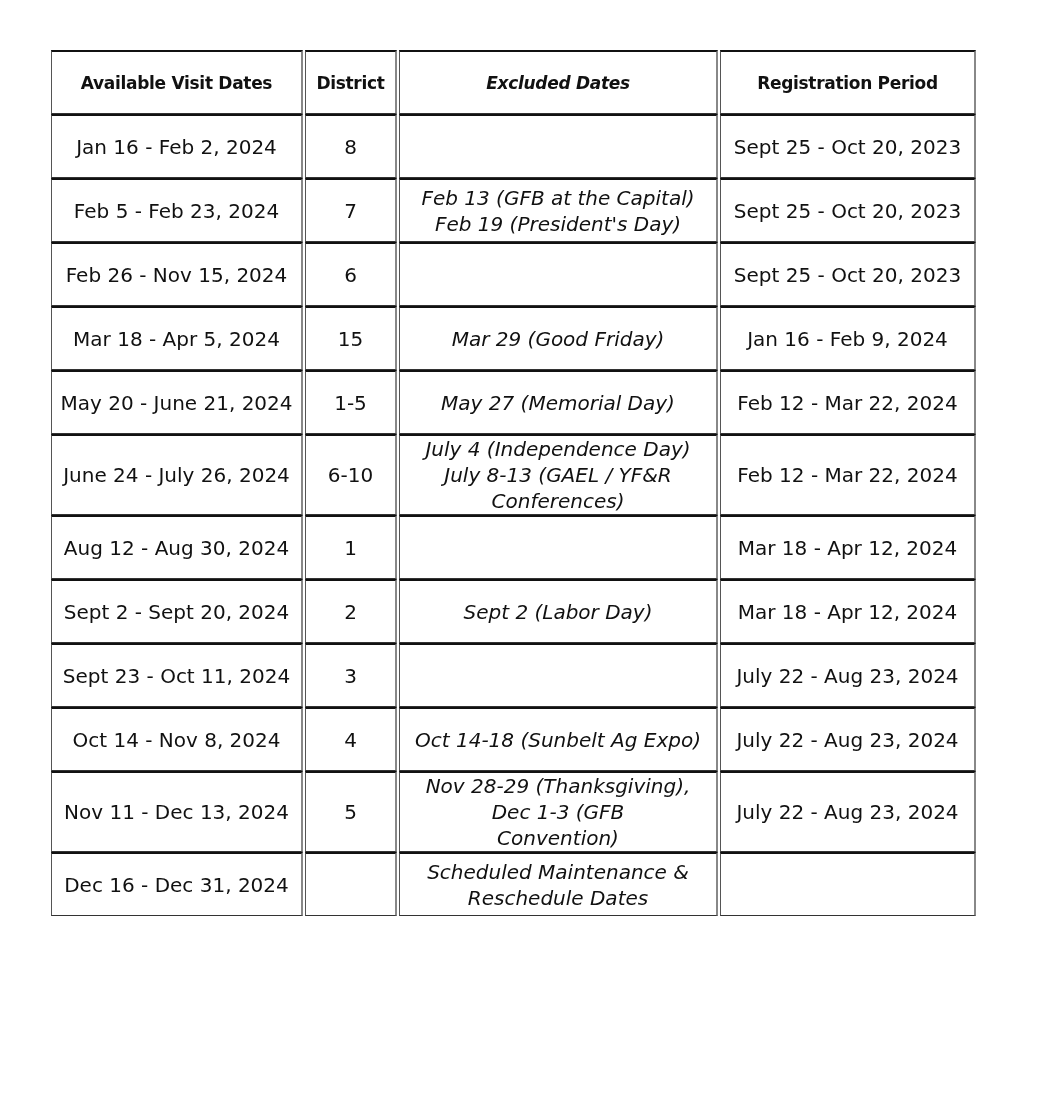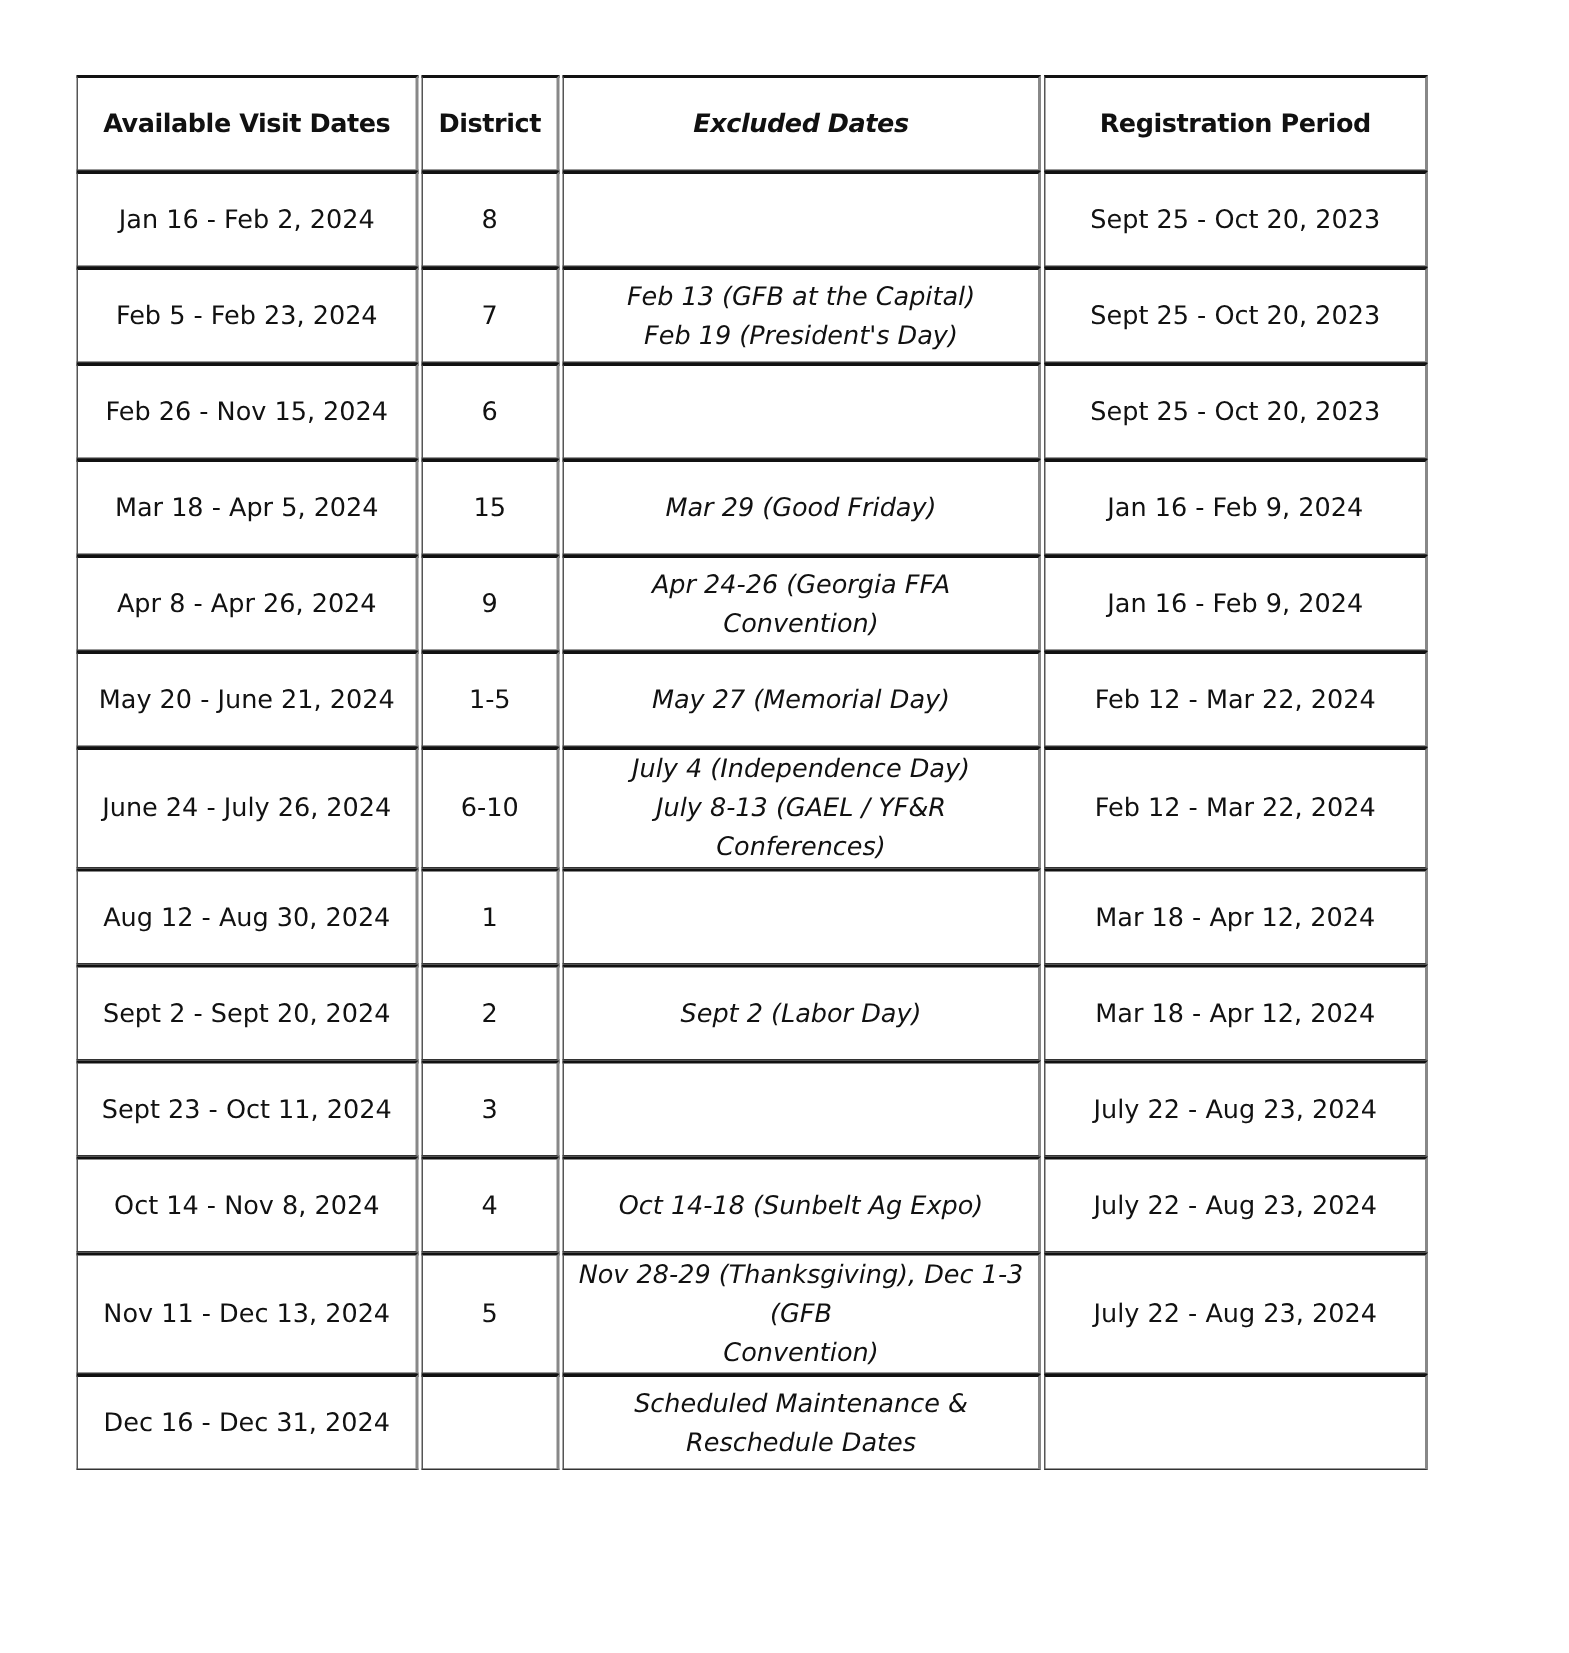--- a/index.html
+++ b/index.html
@@ -11,29 +11,29 @@
     font-family: "DejaVu Sans", sans-serif;
     color: #111;
   }
   table.sched td, table.sched th {
     border-top: 2px solid #111;
     border-left: 1px solid #555;
     border-right: 2px solid #888;
     border-bottom: 1px solid #333;
     text-align: center; vertical-align: middle;
     padding: 0 6px;
-    font-size: 17px; line-height: 26px;
+    font-size: 20px; line-height: 26px;
     height: 64px; box-sizing: border-box;
   }
   table.sched th {
     font-weight: bold; font-size: 17px; height: 64px;
     font-family: "DejaVu Sans", sans-serif;
     letter-spacing: -0.3px;
   }
-  .c1 { width: 228px; }
+  .c1 { width: 252px; }
   .c2 { width: 92px; margin-left: 16px; }
   .c3 { width: 319px; font-style: italic; }
   .c4 { width: 256px; }
   td .line { display: block; }
 </style>
 </head>
 <body>
 
 <table class="sched">
   <thead>
@@ -70,29 +70,20 @@
           <span class="line"></span>
           <span class="line"></span>
         </td>
         <td class="c4">Sept 25 - Oct 20, 2023</td>
       </tr>
       <tr>
         <td class="c1">Mar 18 - Apr 5, 2024</td>
         <td class="c2">15</td>
         <td class="c3">
           <span class="line">Mar 29 (Good Friday)</span>
-          <span class="line"></span>
-        </td>
-        <td class="c4">Jan 16 - Feb 9, 2024</td>
-      </tr>
-      <tr>
-        <td class="c1">Apr 8 - Apr 26, 2024</td>
-        <td class="c2">9</td>
-        <td class="c3">
-          <span class="line">Apr 24-26 (Georgia FFA Convention)</span>
           <span class="line"></span>
         </td>
         <td class="c4">Jan 16 - Feb 9, 2024</td>
       </tr>
       <tr>
         <td class="c1">May 20 - June 21, 2024</td>
         <td class="c2">1-5</td>
         <td class="c3">
           <span class="line">May 27 (Memorial Day)</span>
           <span class="line"></span>

